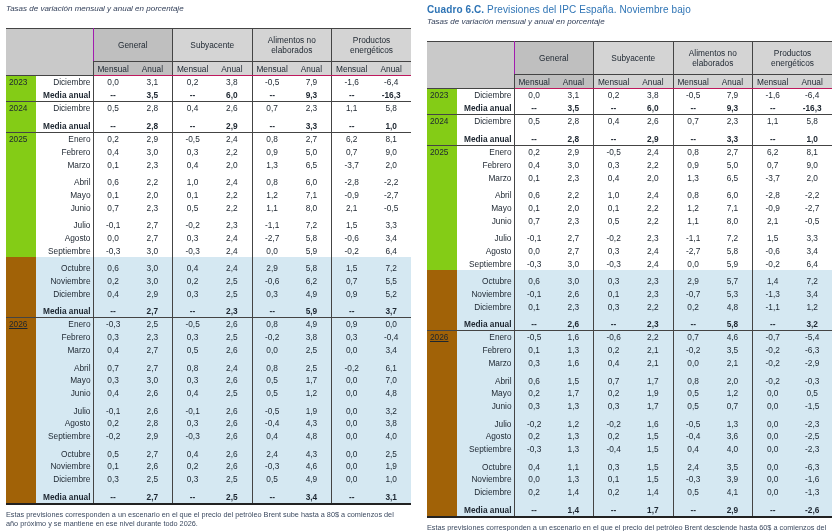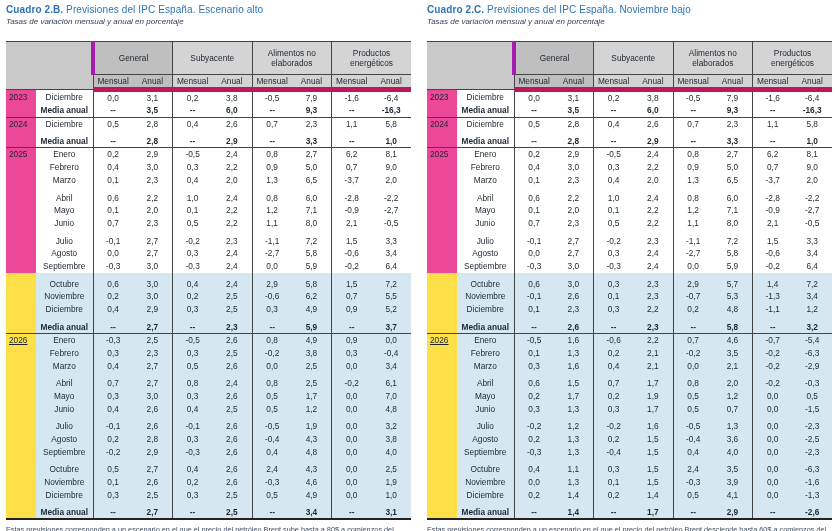--- a/index.html
+++ b/index.html
@@ -24,54 +24,53 @@
 
   th, td { font-size: 8.3px; font-weight: normal; padding: 1px 2px; vertical-align: middle; }
 
   
   th.corner { background: #c9c9c9; border-bottom: 1px solid #444; }
   th.group {
     background: #d4d4d4; text-align: center; font-size: 8.3px;
     border-bottom: 1px solid #444; border-right: 1px solid #444;
     height: 33px; line-height: 1.25;
   }
-  th.group.g0 { background: #bfbfbf; border-left: 4px solid #a21caf; }
+  th.group.g0 { background: #bfbfbf; border-left: 1px solid #a21caf; }
   th.group.g3 { border-right: none; }
   th.sub {
     text-align: center; background: #d4d4d4; height: 14px;
-    border-bottom: 5px solid #be185d;
+    border-bottom: 1px solid #be185d;
     margin-top: 29px;
   }
   th.sub.s0, th.sub.s1 { background: #bfbfbf; }
   th.sub.s0 { border-left: 1px solid #444; }
   th.sub.s1, th.sub.s3, th.sub.s5 { border-right: 1px solid #444; }
 
   
   td { height: 13px; }
-  td.year { text-align: left; padding-left: 3px; background: #ec4899; }
-  td.rowlabel { text-align: center; border-right: 1px solid #444; }
+  td.year { text-align: left; padding-left: 3px; background: #84cc16; }
+  td.rowlabel { text-align: right; border-right: 1px solid #444; }
   td.val { text-align: center; }
   td.v1, td.v3, td.v5 { border-right: 1px solid #444; }
   tr.gap td { padding-top: 6px; }
   tr.bold td { font-weight: bold; }
   tr.shaded td { background: #d5e8f2; }
-  tr.shaded td.year { background: #fde047; text-decoration: underline; }
+  tr.shaded td.year { background: #a16207; text-decoration: underline; }
   tr.section-end td { border-bottom: 1px solid #444; }
   tr.table-end td { border-bottom: 2px solid #222; }
 
   .footnote {
     font-size: 7.3px; color: #3c4a60; margin-top: 5px; line-height: 1.35;
     width: 400px;
   }
 </style>
 </head>
 <body>
 
 <div class="table-card">
-  <div class="title"><span class="bold">Cuadro 2.B.</span> <span>Previsiones del IPC España. Escenario alto</span></div>
   <div class="subtitle">Tasas de variación mensual y anual en porcentaje</div>
   <table>
     <colgroup>
       <col class="c-year">
         <col class="c-month">
       <col class="c-val">
         <col class="c-val">
         <col class="c-val">
         <col class="c-val">
       <col class="c-val">
@@ -459,21 +458,21 @@
           <td class="val v6">--</td>
           <td class="val v7">3,1</td>
         </tr>
       </tbody>
   </table>
   <div class="footnote">Estas previsiones corresponden a un escenario en el que el precio del petróleo Brent sube hasta a 80$ a comienzos del año próximo y se mantiene en ese nivel durante todo 2026.</div>
 
 </div>
 
 <div class="table-card">
-  <div class="title"><span class="bold">Cuadro 2.C.</span> <span>Previsiones del IPC España. Noviembre bajo</span></div>
+  <div class="title"><span class="bold">Cuadro 6.C.</span> <span>Previsiones del IPC España. Noviembre bajo</span></div>
   <div class="subtitle">Tasas de variación mensual y anual en porcentaje</div>
   <table>
     <colgroup>
       <col class="c-year">
         <col class="c-month">
       <col class="c-val">
         <col class="c-val">
         <col class="c-val">
         <col class="c-val">
       <col class="c-val">

